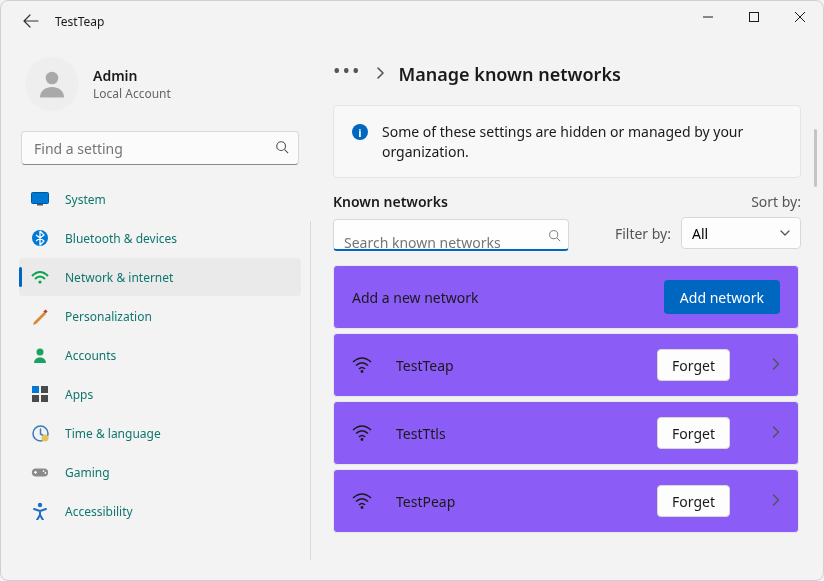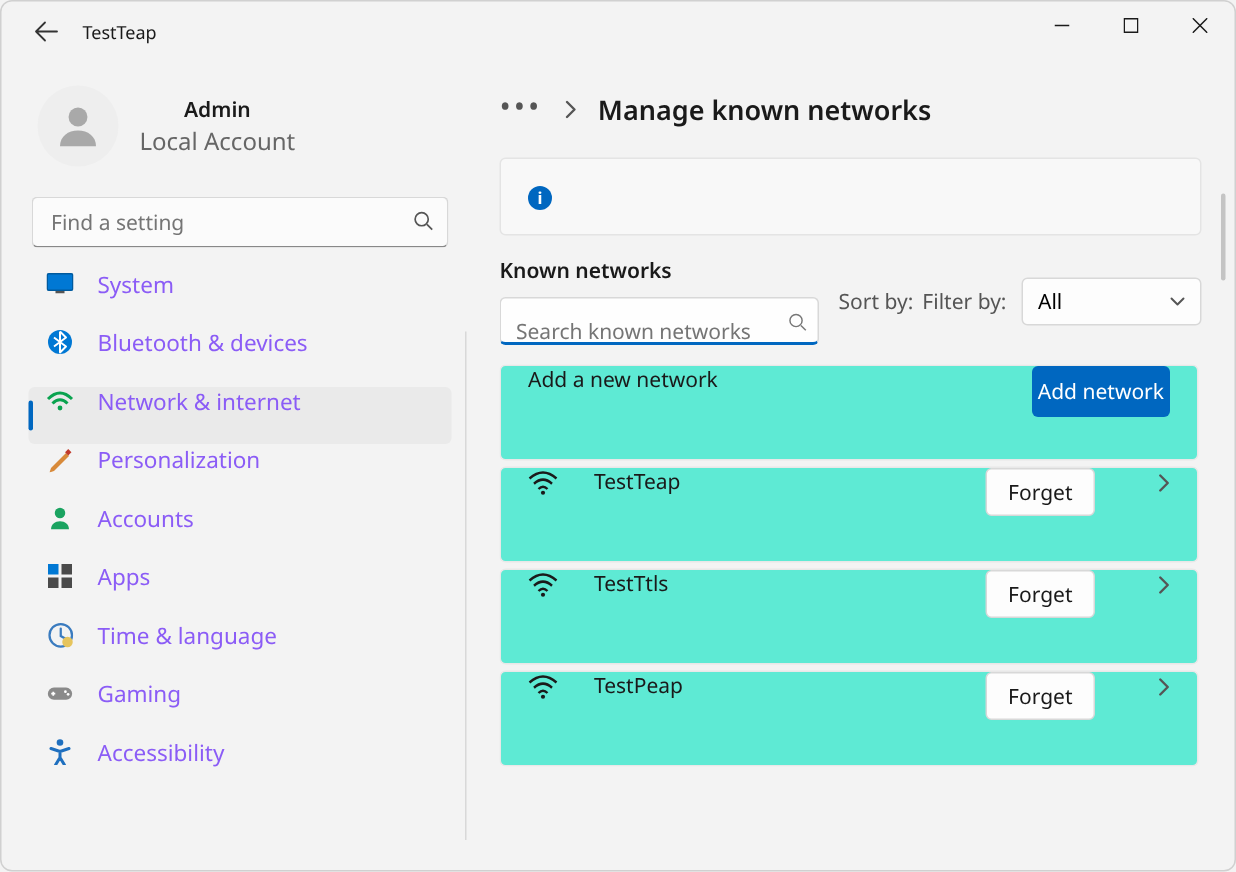--- a/index.html
+++ b/index.html
@@ -10,29 +10,29 @@
   .titlebar .title { font-size: 12px; margin-left: 10px; color: #1a1a1a; }
   .winctrls { position: absolute; right: 0; top: 0; display: flex; }
   .winbtn { width: 46px; height: 32px; display: flex; align-items: center; justify-content: center; cursor: pointer; }
 
   .content { display: flex; height: calc(100% - 40px); }
 
   .sidebar { width: 310px; padding: 8px 4px 0 16px; display: flex; flex-direction: column; position: relative; }
   .user { display: flex; align-items: center; gap: 14px; padding: 8px 4px 18px 8px; }
   .avatar { width: 54px; height: 54px; border-radius: 50%; background: #eeeeee; display: flex; align-items: center; justify-content: center; }
   .avatar svg { width: 36px; height: 36px; }
-  .user-text .name { font-size: 14px; font-weight: 600; color: #1a1a1a; text-align: center; }
-  .user-text .sub { font-size: 16px; color: #666; }
+  .user-text .name { font-size: 14px; font-weight: 600; color: #1a1a1a; }
+  .user-text .sub { font-size: 12px; color: #666; }
 
   .searchbox { position: relative; margin: 2px 8px 14px 4px; }
   .searchbox input { width: 100%; height: 34px; padding: 0 34px 0 12px; font-size: 14px; border: 1px solid #d8d8d8; border-bottom: 1px solid #888; border-radius: 4px; background: #fbfbfb; color: #333; outline: none; }
   .searchbox .sicon { position: absolute; right: 10px; top: 50%; transform: translateY(-50%); }
 
   .nav { overflow: hidden; }
-  .nav-item { display: flex; gap: 16px; height: 38px; padding: 0 12px; border-radius: 4px; margin: 1px 6px 1px 2px; cursor: pointer; font-size: 15px; color: #8b5cf6; position: relative; }
+  .nav-item { display: flex; align-items: center; gap: 16px; height: 38px; padding: 0 12px; border-radius: 4px; margin: 1px 6px 1px 2px; cursor: pointer; font-size: 12px; color: #0f766e; position: relative; }
   .nav-item.active { background: #eaeaea; }
   .nav-item.active::before { content: ""; position: absolute; left: 0; top: 9px; bottom: 9px; width: 3px; background: #0067c0; border-radius: 2px; }
   .nav-icon { width: 18px; height: 18px; display: flex; align-items: center; justify-content: center; }
 
   .sidebar-divider { position: absolute; right: 0; top: 180px; bottom: 20px; width: 1px; background: #d8d8d8; }
 
   .main { flex: 1; padding: 20px 22px 0 22px; display: flex; flex-direction: column; overflow: hidden; }
   .breadcrumb { display: flex; align-items: center; gap: 14px; margin-bottom: 18px; }
   .crumb-ell { font-size: 20px; color: #555; letter-spacing: 2px; line-height: 1; padding-bottom: 6px; }
   .crumb-chev { color: #555; }
@@ -42,30 +42,30 @@
   .info-ic { width: 16px; height: 16px; border-radius: 50%; background: #0067c0; color: #fff; font-size: 11px; font-weight: 700; display: flex; align-items: center; justify-content: center; flex-shrink: 0; margin-top: 2px; }
   .banner-text { font-size: 14px; color: #1a1a1a; line-height: 1.4; }
 
   .toolbar { display: flex; justify-content: space-between; gap: 13px; margin-bottom: 12px; }
   .toolbar-left { flex: 1; max-width: 236px; }
   .section-label { font-size: 14px; font-weight: 600; color: #1a1a1a; margin-bottom: 8px; }
   .network-search { position: relative; }
   .network-search input { width: 100%; height: 32px; padding: 16px 30px 0 10px; font-size: 14px; border: 1px solid #d8d8d8; border-bottom: 2px solid #0067c0; border-radius: 4px; background: #fefefe; outline: none; }
   .network-search .sicon { position: absolute; right: 8px; top: 50%; transform: translateY(-50%); }
 
-  .toolbar-right { display: flex; flex-direction: row; gap: 6px; }
+  .toolbar-right { display: flex; flex-direction: column; gap: 6px; }
   .tr-row { display: flex; align-items: center; gap: 10px; justify-content: flex-end; }
   .tr-label { font-size: 14px; color: #555; }
   .combo { width: 120px; height: 32px; border: 1px solid #d8d8d8; border-radius: 4px; background: #fdfdfd; display: flex; align-items: center; justify-content: space-between; padding: 0 10px; font-size: 14px; cursor: pointer; }
 
   .cards { display: flex; flex-direction: column; gap: 4px; overflow-y: auto; padding-right: 2px; }
-  .card { background: #5eead4; border: 1px solid #e8e8e8; border-radius: 4px; display: flex; align-items: flex-start; padding: 0 18px; height: 64px; }
+  .card { background: #8b5cf6; border: 1px solid #e8e8e8; border-radius: 4px; display: flex; align-items: center; padding: 0 18px; height: 64px; }
   .card.add { justify-content: space-between; }
   .add-label { font-size: 14px; color: #1a1a1a; }
-  .btn-primary { background: #0067c0; color: #fff; border: none; border-radius: 4px; height: 34px; padding: 0 4px; font-size: 14px; cursor: pointer; }
+  .btn-primary { background: #0067c0; color: #fff; border: none; border-radius: 4px; height: 34px; padding: 0 16px; font-size: 14px; cursor: pointer; }
   .card.net { gap: 24px; }
   .wifi-ic { width: 20px; height: 20px; display: flex; align-items: center; justify-content: center; }
   .net-name { flex: 1; font-size: 14px; color: #1a1a1a; }
   .btn-sec { background: #fdfdfd; border: 1px solid #d8d8d8; border-radius: 4px; height: 32px; padding: 0 14px; font-size: 14px; cursor: pointer; color: #1a1a1a; }
   .chev-r { margin-left: 18px; color: #555; cursor: pointer; }
 
   .scroll-ind { position: absolute; right: 6px; top: 128px; width: 3px; height: 58px; background: #c4c4c4; border-radius: 2px; }
 </style>
 </head>
 <body>
@@ -215,20 +215,21 @@
     <div class="breadcrumb">
       <span class="crumb-ell">•••</span>
       <span class="crumb-chev"><svg width="9" height="14" viewBox="0 0 9 14">
             <path d="M2 2 L7 7 L2 12" stroke="#555" stroke-width="1.6" fill="none" stroke-linecap="round" stroke-linejoin="round"></path>
           </svg></span>
       <span class="page-title">Manage known networks</span>
     </div>
 
     <div class="banner">
       <div class="info-ic">i</div>
+      <div class="banner-text">Some of these settings are hidden or managed by your organization.</div>
     </div>
 
     <div class="toolbar">
       <div class="toolbar-left">
         <div class="section-label">Known networks</div>
         <div class="network-search">
           <input type="text" placeholder="Search known networks" style="">
           <span class="sicon"><svg width="13" height="13" viewBox="0 0 16 16">
                 <circle cx="7" cy="7" r="5" stroke="#777" stroke-width="1.2" fill="none"></circle>
                 <line x1="11" y1="11" x2="15" y2="15" stroke="#777" stroke-width="1.2"></line>

